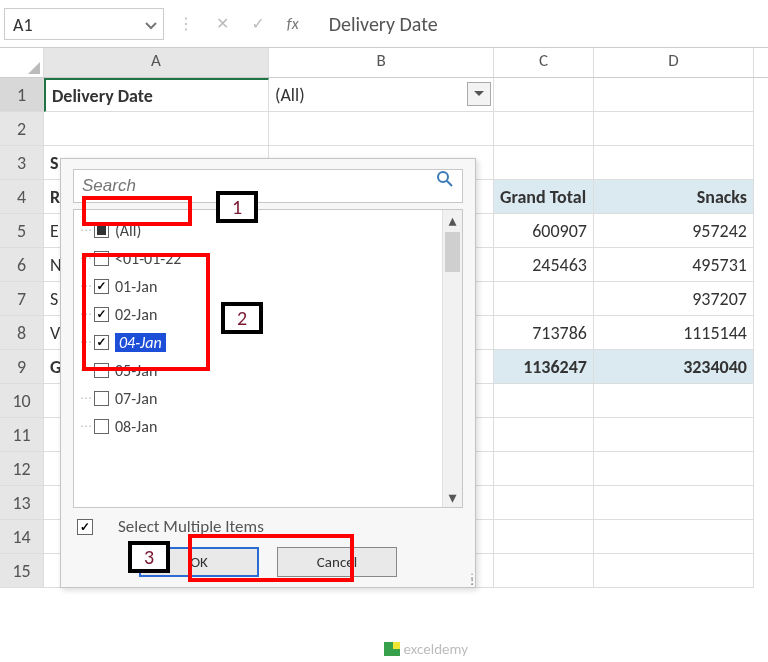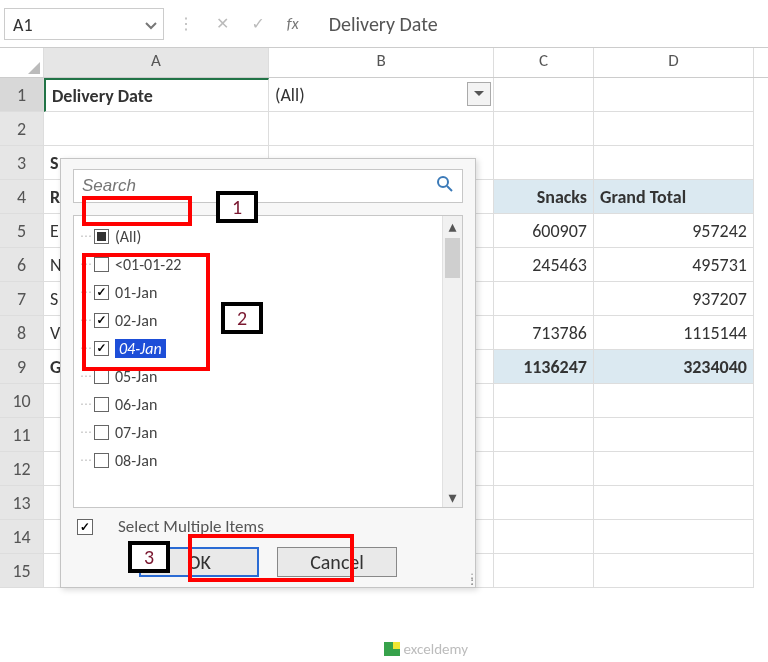--- a/index.html
+++ b/index.html
@@ -31,42 +31,42 @@
   .bold { font-weight: 700; }
   .hdrcell { background: #dbe9f1; font-weight: 700; }
   .totrow { background: #dbe9f1; font-weight: 700; }
   .cell-a1 { border: 2px solid #217346; font-weight: 700; background: #fff; }
   .cell-b1 { background: #fff; position: relative; }
   .pivot-drop { position: absolute; right: 2px; top: 4px; width: 24px; height: 24px; border: 1px solid #aaa; background: #f3f3f3; display: flex; align-items: center; justify-content: center; }
   .pivot-drop svg { width: 10px; height: 6px; }
 
   
   .popup { position: absolute; left: 60px; top: 158px; width: 416px; height: 430px; background: #f7f7f7; border: 1px solid #c4c4c4; box-shadow: 2px 2px 6px rgba(0,0,0,0.15); padding: 10px 12px 8px 12px; display: flex; flex-direction: column; }
-  .search-wrap { height: 34px; border: 1px solid #c7c7c7; background: #fff; display: flex; align-items: center; padding: 0 8px; margin-bottom: 12px; }
+  .search-wrap { height: 34px; border: 1px solid #c7c7c7; background: #fff; display: flex; padding: 0 8px; margin-bottom: 6px; }
   .search-wrap input { border: none; outline: none; flex: 1; font-size: 17px; color: #888; font-style: italic; background: transparent; }
   .search-icon { color: #3b7ab8; }
   .tree-wrap { flex: 1; border: 1px solid #c7c7c7; background: #fff; position: relative; display: flex; overflow: hidden; margin-bottom: 6px; }
   .tree { flex: 1; padding: 6px 4px 6px 20px; overflow: hidden; }
   .tree-item { display: flex; align-items: center; height: 28px; font-size: 16px; color: #444; position: relative; }
   .tree-item::before { content: "⋯"; color: #bbb; position: absolute; left: -14px; font-size: 12px; letter-spacing: -2px; }
   .chk { width: 15px; height: 15px; border: 1px solid #666; margin-right: 6px; display: flex; align-items: center; justify-content: center; font-size: 12px; line-height: 1; background: #fff; }
   .chk.mixed::after { content: ""; display: block; width: 9px; height: 9px; background: #333; }
   .chk.checked::after { content: "✓"; color: #000; font-weight: bold; }
   .sel-item { background: #1d4ed8; color: #fff; outline: 1px dotted #fff; padding: 0 4px; font-style: italic; }
   .tree-scroll { width: 20px; background: #f1f1f1; border-left: 1px solid #e1e1e1; position: relative; }
   .tree-scroll .up, .tree-scroll .dn { position: absolute; left: 0; right: 0; height: 20px; display: flex; align-items: center; justify-content: center; color: #555; }
   .tree-scroll .up { top: 0; }
   .tree-scroll .dn { bottom: 0; }
   .tree-scroll .thumb { position: absolute; left: 2px; right: 2px; top: 22px; height: 40px; background: #cfcfcf; }
 
   .multi-sel { display: flex; align-items: center; font-size: 17px; color: #555; margin: 2px 0 10px 4px; gap: 19px; }
   .multi-sel .chk { width: 16px; height: 16px; }
 
   .btnrow { display: flex; gap: 18px; justify-content: center; margin-bottom: 2px; }
-  .btn { width: 120px; height: 30px; border: 1px solid #888; background: #e9e9e9; font-size: 20px; color: #333; display: flex; align-items: center; justify-content: center; cursor: pointer; }
+  .btn { width: 120px; height: 30px; border: 1px solid #888; background: #e9e9e9; font-size: 15px; color: #333; display: flex; align-items: center; justify-content: center; cursor: pointer; }
   .btn.ok { border: 2px solid #2a6bd4; }
   .resize-grip { position: absolute; right: 4px; bottom: 3px; color: #999; font-size: 12px; letter-spacing: -3px; line-height: 6px; }
 
   
   .anno-red { position: absolute; border: 4px solid #ff0000; pointer-events: none; }
   .anno-box { position: absolute; border: 4px solid #000; background: #fff; font-size: 20px; font-weight: 500; color: #7a1830; display: flex; align-items: center; justify-content: center; pointer-events: none; }
 
   .watermark { position: absolute; right: 300px; bottom: 4px; color: #bcbcbc; font-size: 15px; display: flex; align-items: center; gap: 4px; }
   .watermark .logo { width: 16px; height: 14px; background: #37a24b; position: relative; }
   .watermark .logo::before { content: ""; position: absolute; right: 0; top: 0; width: 7px; height: 7px; background: #f0e633; }
@@ -126,22 +126,22 @@
       <div class="rh">3</div>
       <div class="bold">S</div>
       <div></div>
       <div></div>
       <div></div>
     </div>
   <div class="row">
       <div class="rh">4</div>
       <div class="bold">R</div>
       <div></div>
+      <div class="hdrcell">Grand Total</div>
       <div class="hdrcell num">Snacks</div>
-      <div class="hdrcell">Grand Total</div>
     </div>
   <div class="row">
       <div class="rh">5</div>
       <div>E</div>
       <div></div>
       <div class="num">600907</div>
       <div class="num">957242</div>
     </div>
   <div class="row">
       <div class="rh">6</div>
@@ -247,24 +247,20 @@
       <div class="tree-item">
           <span class="chk checked"></span>
           <span class="sel-item">04-Jan</span>
         </div>
       <div class="tree-item">
           <span class="chk"></span>
           <span>05-Jan</span>
         </div>
       <div class="tree-item">
           <span class="chk"></span>
-          <span>06-Jan</span>
-        </div>
-      <div class="tree-item">
-          <span class="chk"></span>
           <span>07-Jan</span>
         </div>
       <div class="tree-item">
           <span class="chk"></span>
           <span>08-Jan</span>
         </div>
     </div>
     <div class="tree-scroll">
       <div class="up">▴</div>
       <div class="thumb"></div>

